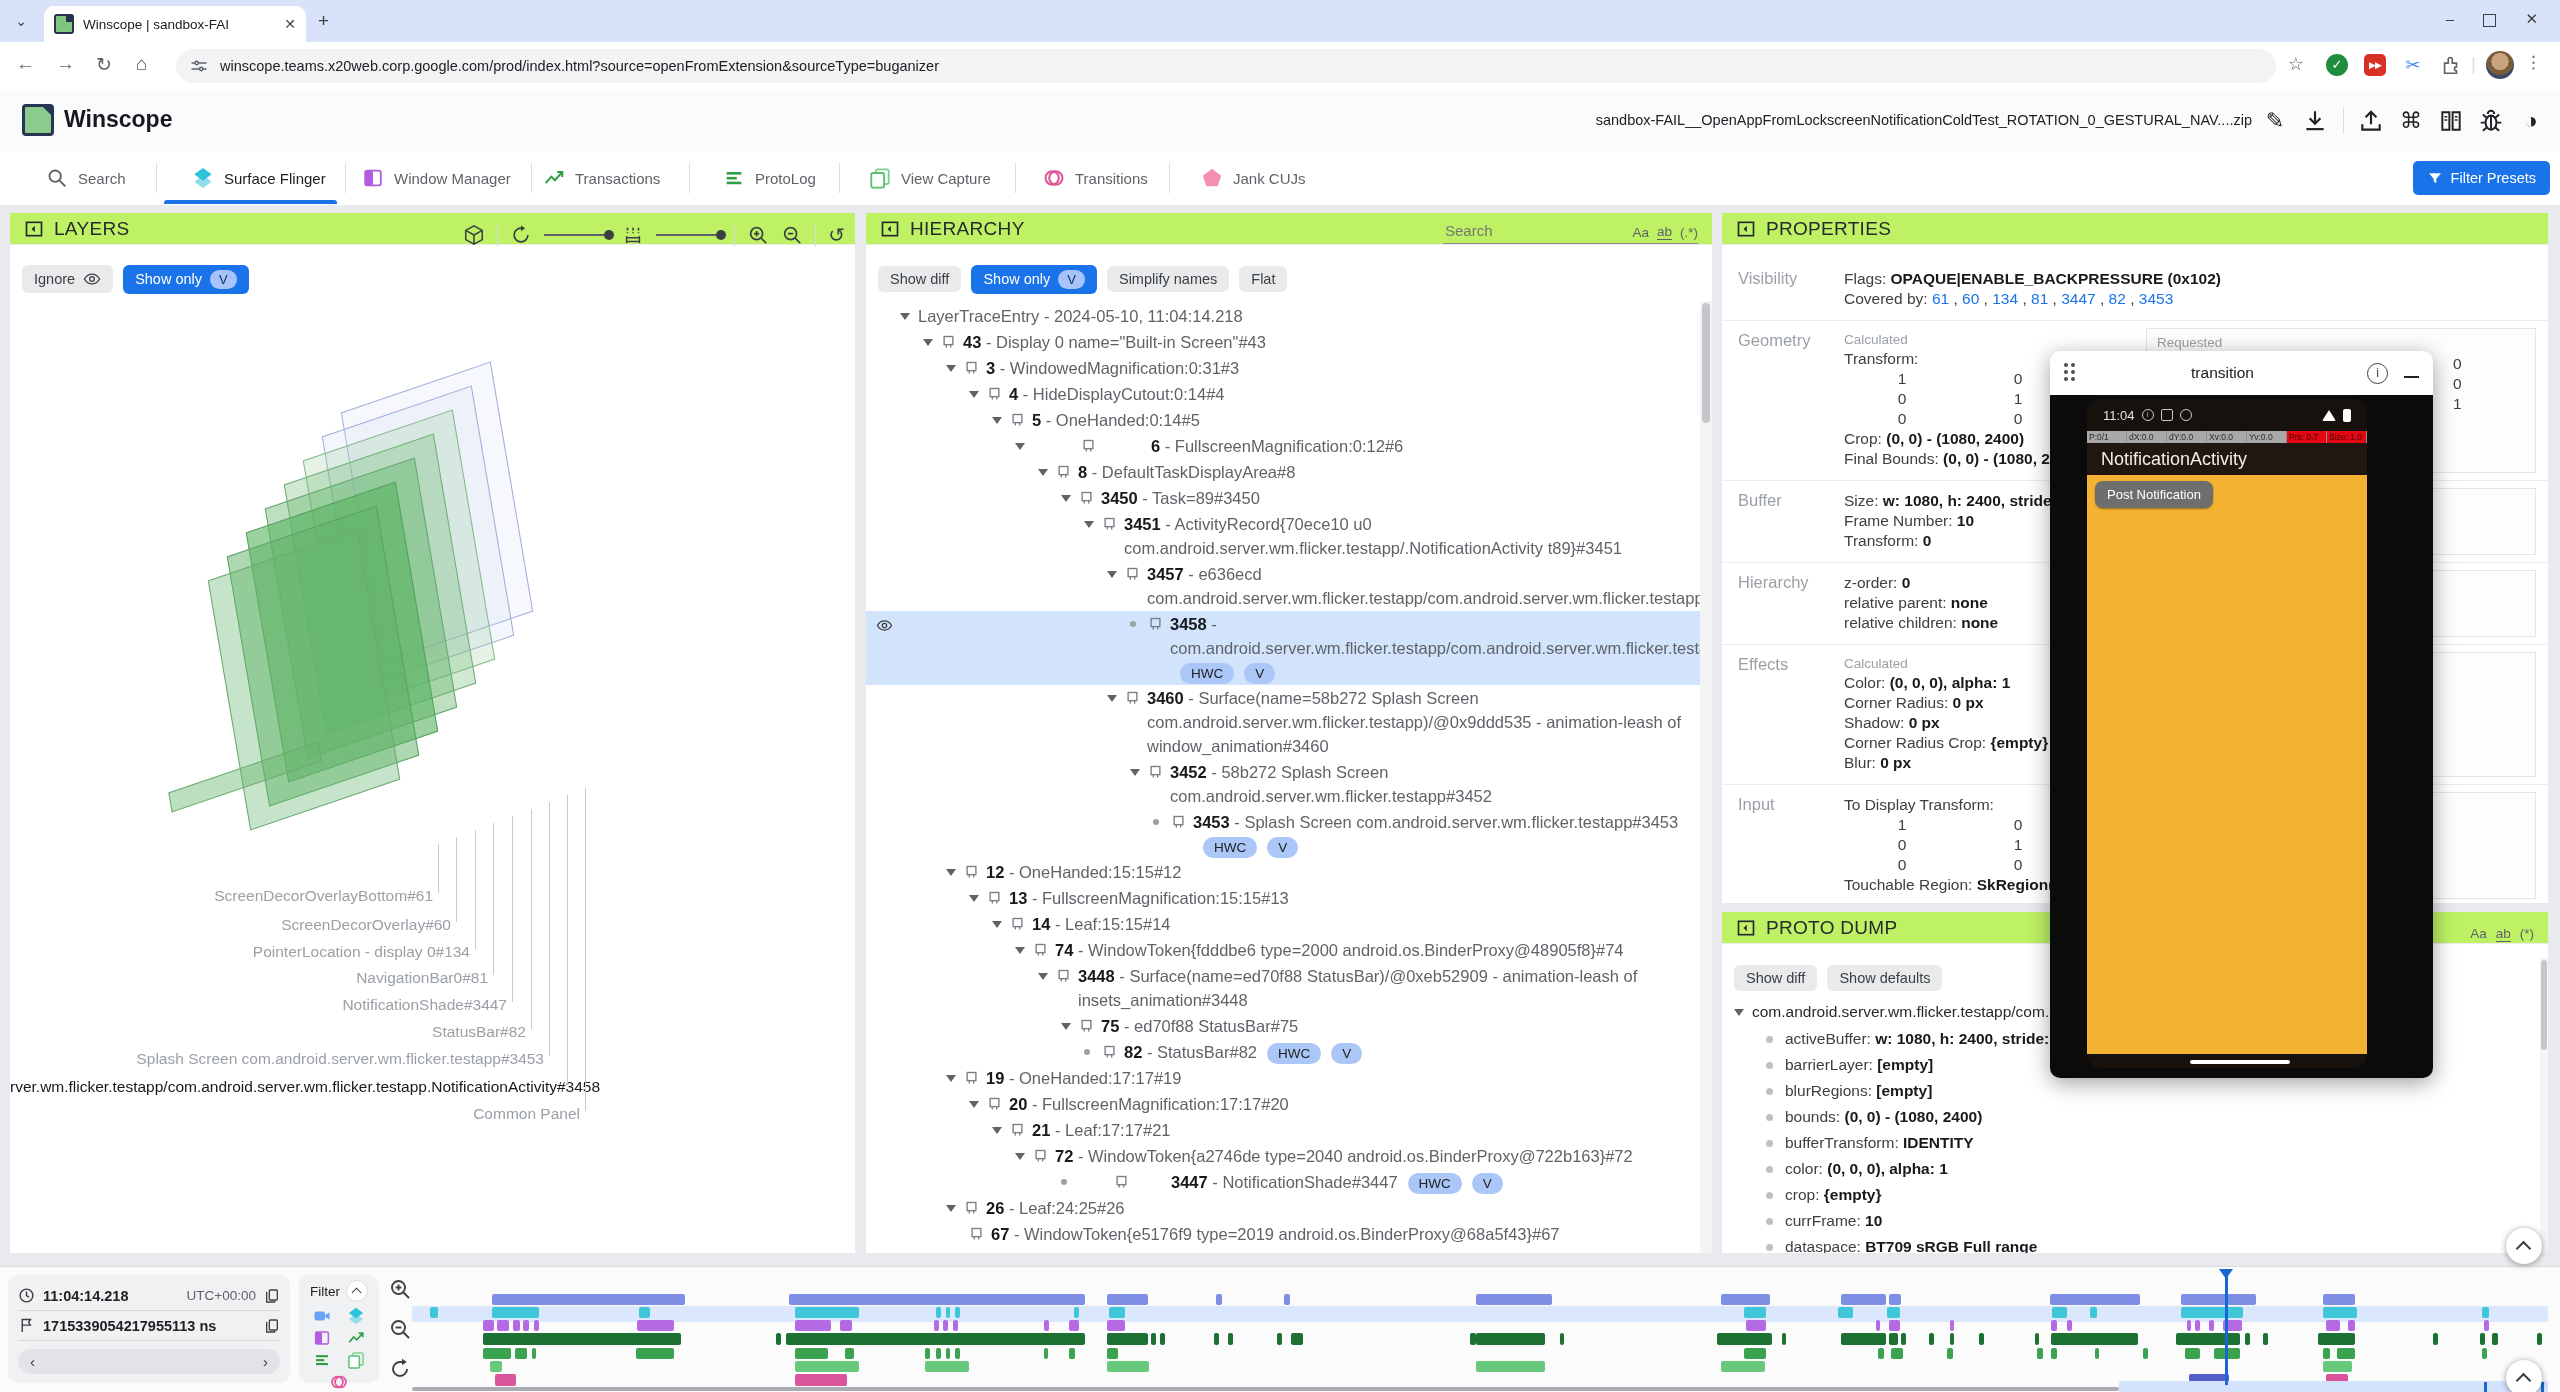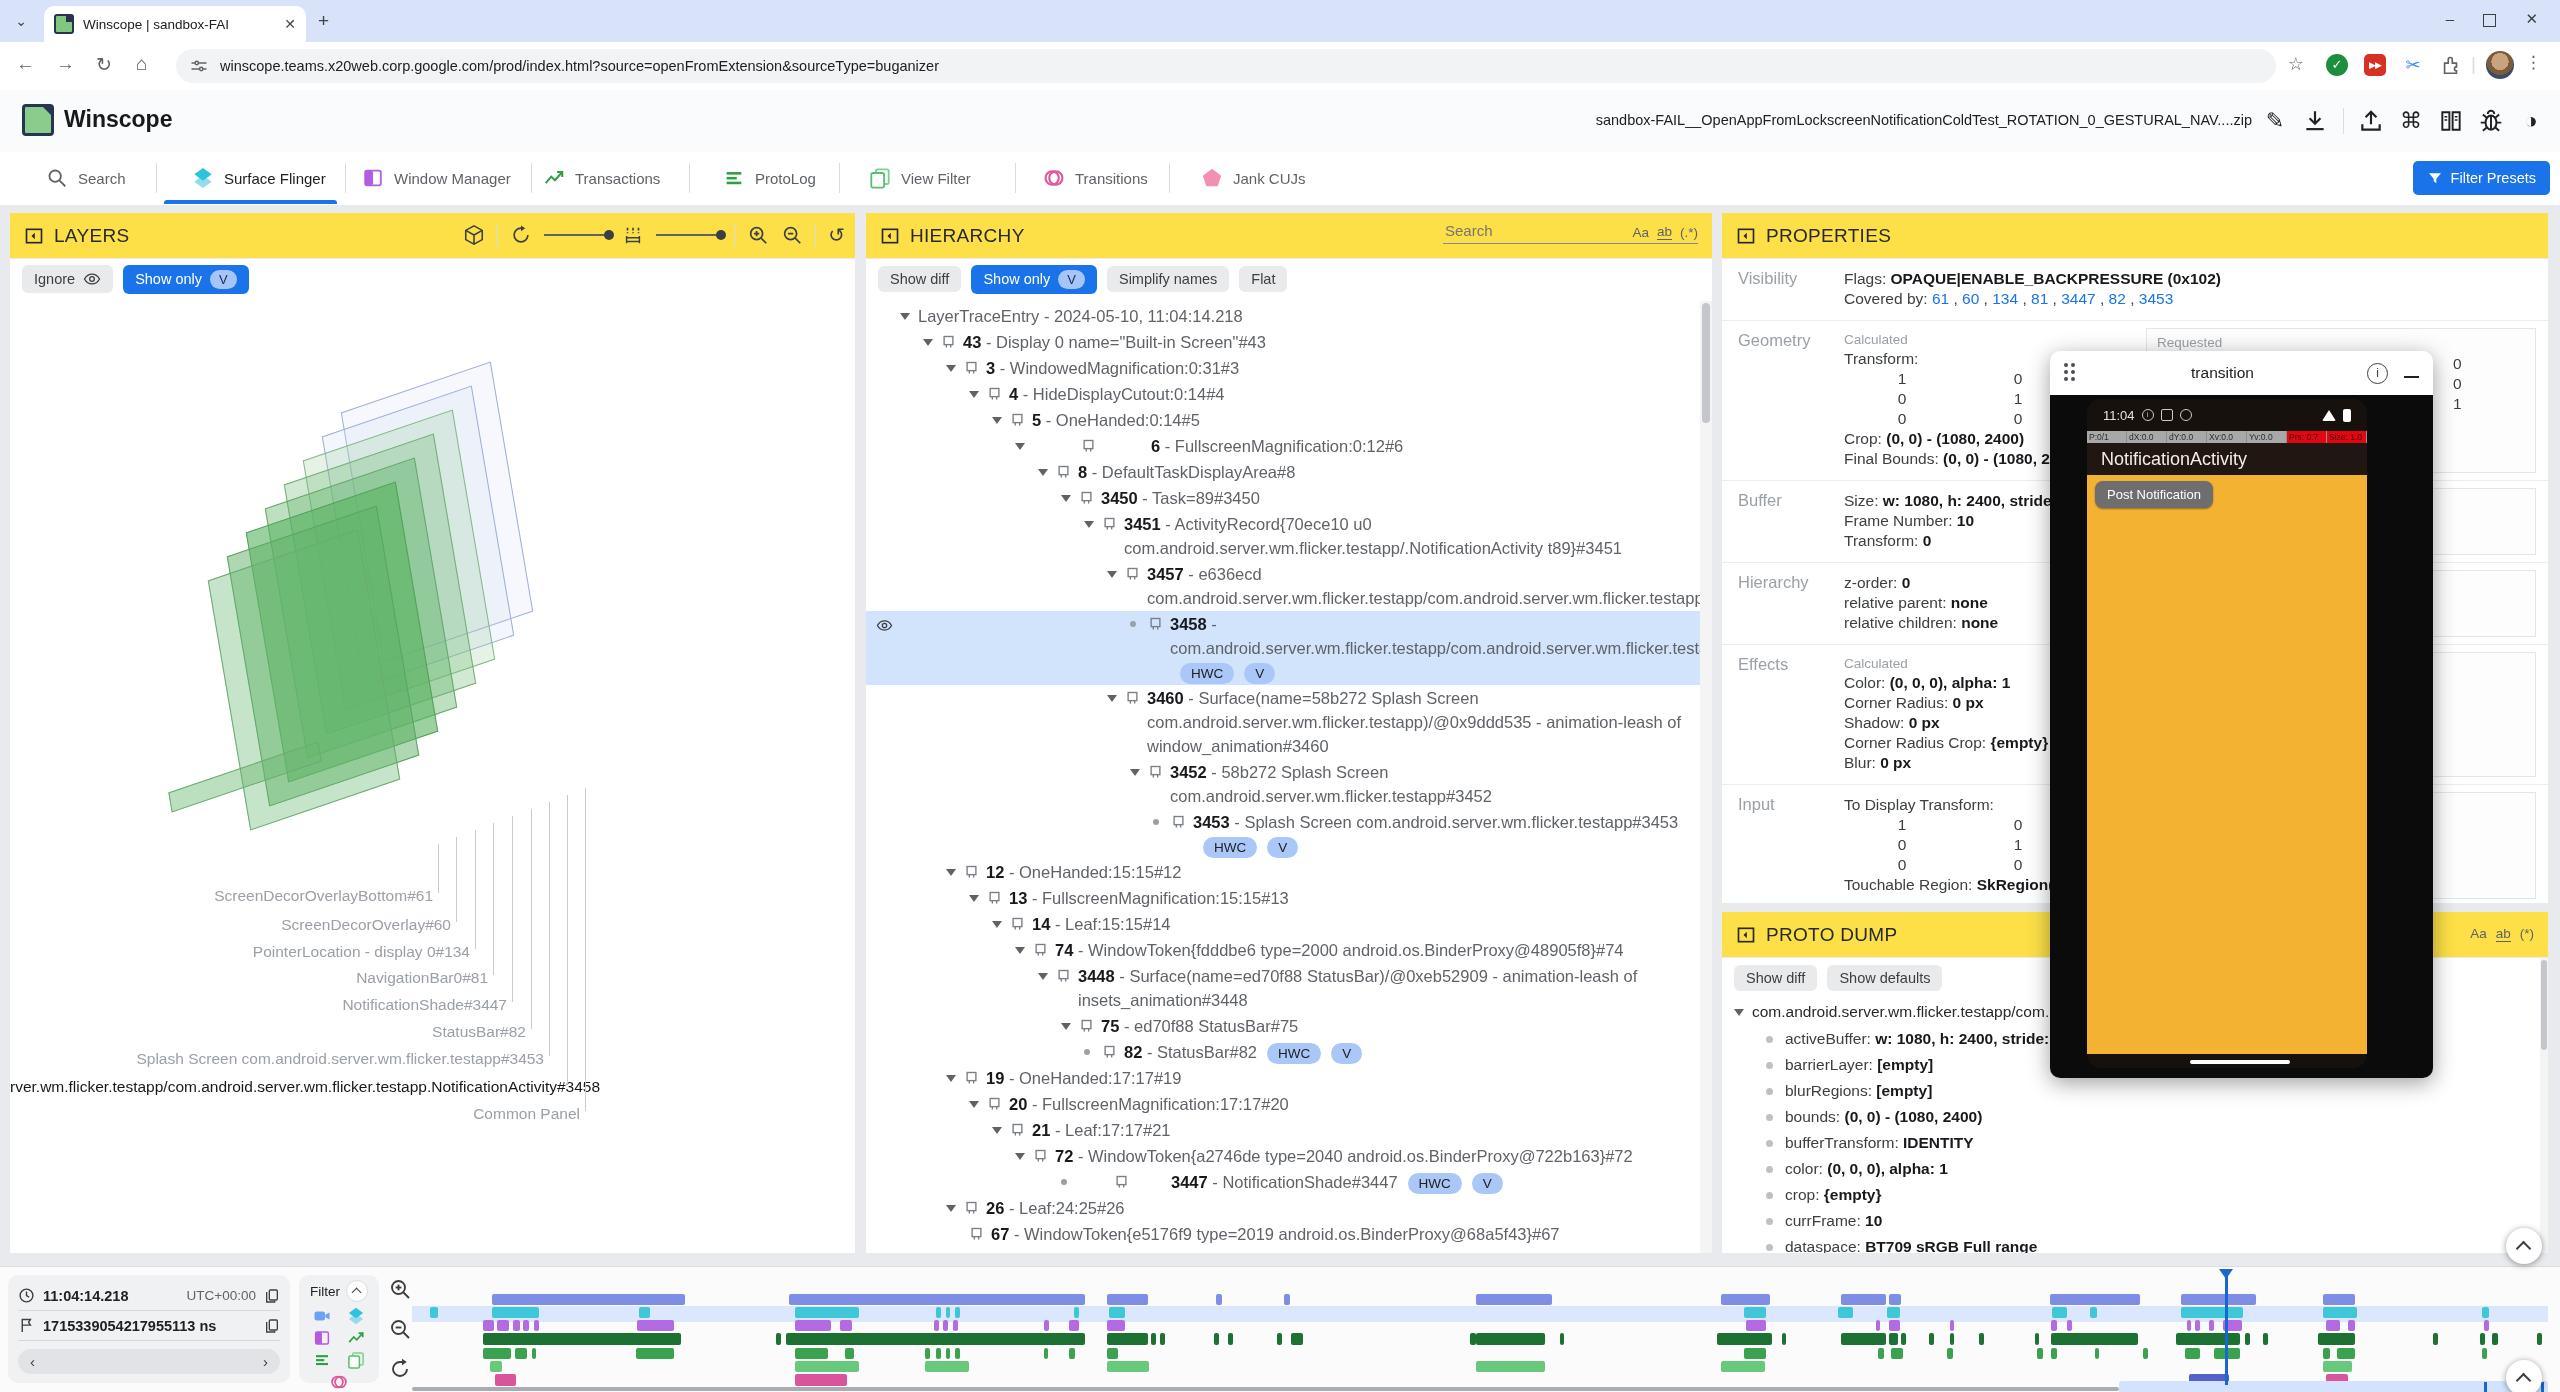--- a/index.html
+++ b/index.html
@@ -45,21 +45,21 @@
   .atab{position:absolute;top:0;height:52px;display:flex;align-items:center;gap:10px;font-size:15px;color:#5f6368;}
   .atab .ic{width:22px;height:22px;}
   .atab.active{color:#202124;}
   .aund{position:absolute;top:48px;height:4px;border-radius:3px 3px 0 0;background:#1a73e8;}
   .tdiv{position:absolute;top:11px;width:1px;height:30px;background:#dadce0;}
   #filter-presets{position:absolute;right:10px;top:9px;height:34px;background:#1a73e8;color:#fff;font-size:14.5px;border-radius:5px;display:flex;align-items:center;gap:8px;padding:0 14px;}
   #filter-presets .fi{width:16px;height:16px;}
 
   
   .panel{position:absolute;background:#fff;}
-  .phead{position:absolute;left:0;top:0;right:0;height:46px;background:#fde047;border-bottom:1px solid #ececf0;display:flex;align-items:center;padding:0 14px;box-sizing:border-box;}
+  .phead{position:absolute;left:0;top:0;right:0;height:32px;background:#bef264;border-bottom:1px solid #ececf0;display:flex;align-items:center;padding:0 14px;box-sizing:border-box;}
   .phead .cico{width:20px;height:20px;margin-right:10px;flex:none;}
   .phead .ptitle{font-size:19px;font-weight:500;color:#27292d;letter-spacing:.3px;}
   .chiprow{position:absolute;left:0;top:46px;right:0;height:40px;display:flex;align-items:center;gap:10px;padding:0 12px;box-sizing:border-box;}
   .chip{background:#e9eaec;color:#3c4043;font-size:14.5px;border-radius:6px;padding:5px 12px;display:flex;align-items:center;gap:8px;white-space:nowrap;}
   .chip.blue{background:#1a73e8;color:#fff;}
   .vpill{background:#a5c4f9;color:#1d2c4f;border-radius:10px;padding:0 9px;font-size:13px;line-height:19px;}
   .chip .eye{width:18px;height:18px;}
 
   
   #layers-panel{left:10px;top:213px;width:845px;height:1040px;}
@@ -311,21 +311,21 @@
       <span>ProtoLog</span>
     </div>
     <div class="tdiv" style="left:839px"></div>
     <div class="atab" style="left:869px">
       <span class="ic svgi2">
         <svg viewBox="0 0 24 24">
           <rect x="7.5" y="2.5" width="14" height="16" rx="2" fill="none" stroke="#7ed091" stroke-width="2"></rect>
           <rect x="2.5" y="6.5" width="14" height="16" rx="2" fill="#fff" stroke="#57c06e" stroke-width="2"></rect>
         </svg>
       </span>
-      <span>View Filter</span>
+      <span>View Capture</span>
     </div>
     <div class="tdiv" style="left:1015px"></div>
     <div class="atab" style="left:1043px">
       <span class="ic svgi2">
         <svg viewBox="0 0 24 24">
           <circle cx="10" cy="12" r="7.2" fill="none" stroke="#e0569b" stroke-width="2.3"></circle>
           <circle cx="14" cy="12" r="7.2" fill="none" stroke="#e0569b" stroke-width="2.3"></circle>
         </svg>
       </span>
       <span>Transitions</span>

